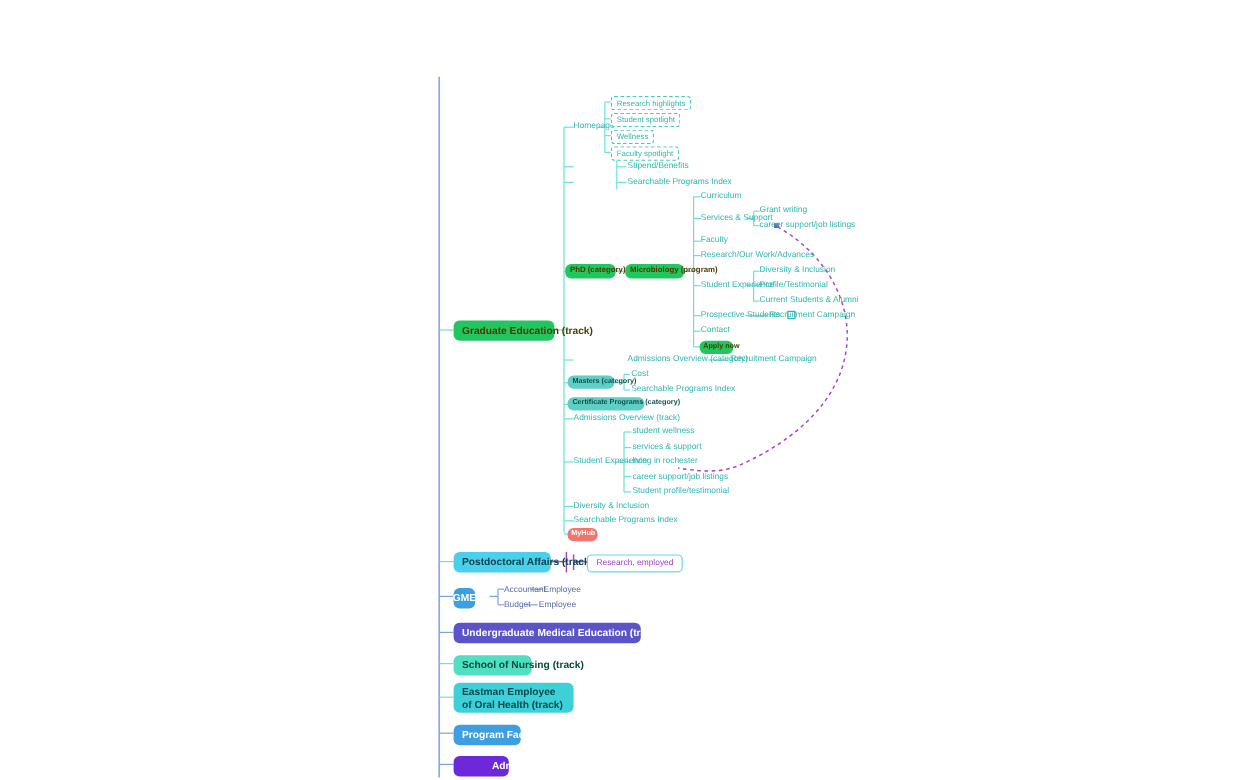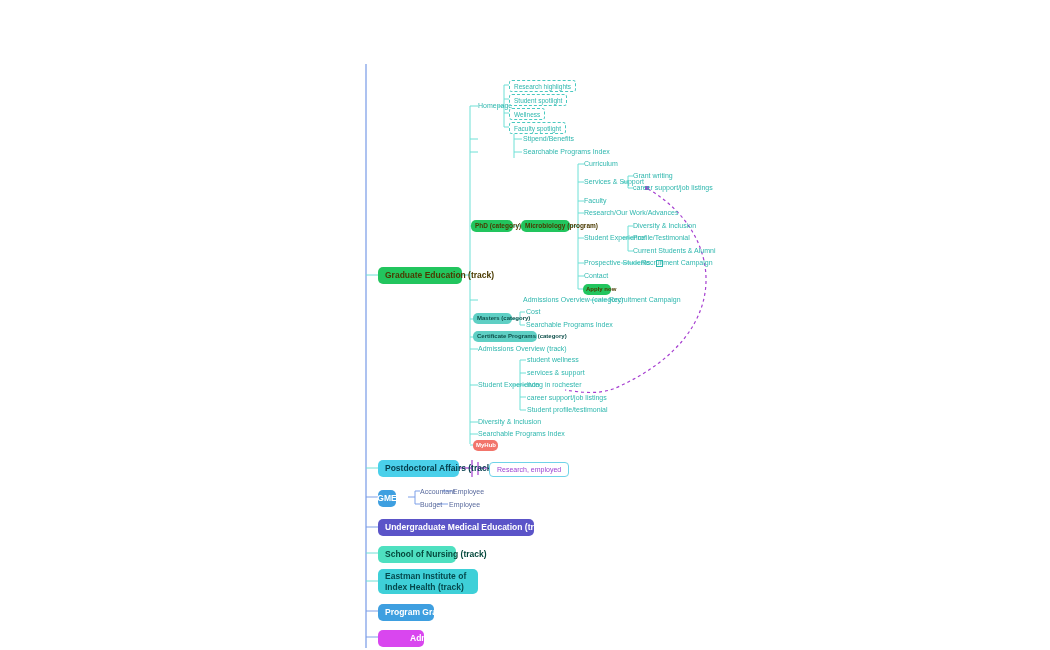--- a/index.html
+++ b/index.html
@@ -20,21 +20,21 @@
         display:flex;align-items:center;justify-content:center;}
 
   .c-yellow{background:#22c55e;color:#4a3a00;}
   .c-teal{background:#5ecfc4;color:#0d4f4a;}
   .c-cyan{background:#4ad0ea;color:#07404f;}
   .c-blue{background:#3e9fe0;color:#ffffff;}
   .c-indigo{background:#5b54c8;color:#ffffff;}
   .c-turq{background:#3ed0d8;color:#05494d;}
   .c-red{background:#f2756b;color:#ffffff;}
   .c-mint{background:#4ee0c0;color:#05483c;}
-  .c-periwinkle{background:#d946ef;color:#ffffff;padding-left:32px;}
+  .c-periwinkle{background:#6d28d9;color:#ffffff;padding-left:32px;}
 
   
   .leaf{font-size:7px;color:#2fb7ae;line-height:1.2;}
   .leaf.dark{color:#28a79f;}
 
   
   .dashbox{border:1px dashed #49c9c0;border-radius:3px;padding:1.5px 4px;
            font-size:6.5px;color:#2fb7ae;background:#fff;}
 
   .outlinebox{border:1.2px solid #6fd3e8;border-radius:4px;padding:3px 7px;
@@ -152,25 +152,25 @@
 
 
   <div class="node pill c-yellow" style="left:378px;top:267px;width:84px;">Graduate Education (track)</div>
 
   <div class="node pill c-cyan" style="left:378px;top:460px;width:81px;">Postdoctoral Affairs (track)</div>
 
   <div class="node pill c-blue" style="left:378px;top:490px;width:18px;justify-content:center;">GME</div>
 
   <div class="node pill c-indigo" style="left:378px;top:519px;width:156px;">Undergraduate Medical Education (track)</div>
 
-  <div class="node pill c-mint" style="left:378px;top:546px;width:78px;">School of Nursing (track)</div>
-
-  <div class="node pill c-turq wrap" style="left:378px;top:569px;width:100px;height:25px;">Eastman Institute of Index Health (track)</div>
-
-  <div class="node pill c-blue" style="left:378px;top:604px;width:56px;">Program Grant</div>
+  <div class="node pill c-mint" style="left:378px;top:546px;width:65px;">School of Nursing (track)</div>
+
+  <div class="node pill c-turq wrap" style="left:378px;top:569px;width:100px;height:25px;">Eastman Employee of Oral Health (track)</div>
+
+  <div class="node pill c-blue" style="left:378px;top:604px;width:56px;">Program Faculty</div>
 
   <div class="node pill c-periwinkle" style="left:378px;top:630px;width:46px;">Admissions</div>
 
   <div class="node leaf" style="left:478px;top:102px;">Homepage</div>
 
   <div class="node dashbox" style="left:509px;top:80px;">Research highlights</div>
   <div class="node dashbox" style="left:509px;top:94px;">Student spotlight</div>
   <div class="node dashbox" style="left:509px;top:108px;">Wellness</div>
   <div class="node dashbox" style="left:509px;top:122px;">Faculty spotlight</div>
 

